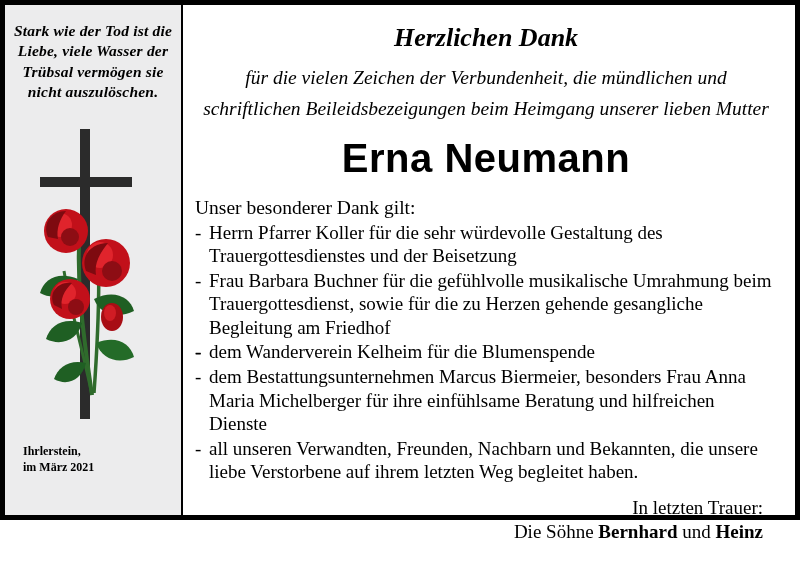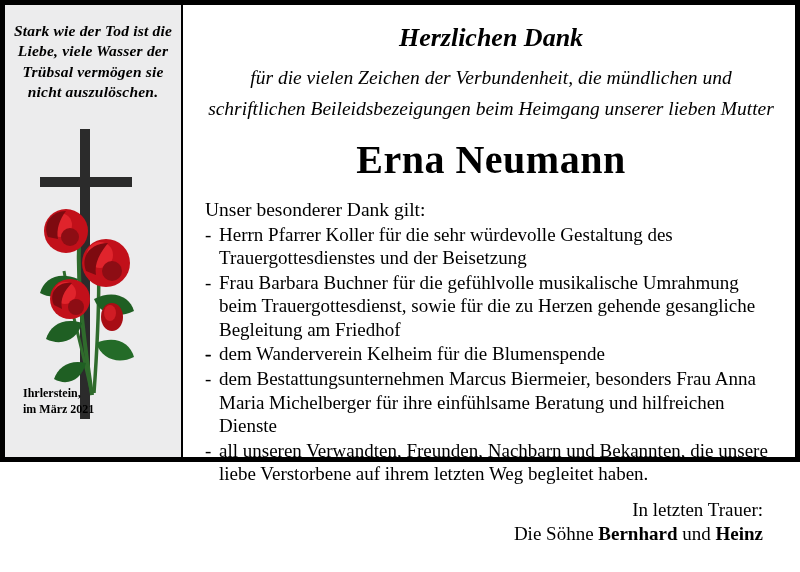--- a/index.html
+++ b/index.html
@@ -12,21 +12,21 @@
     width: 800px;
     height: 572px;
     font-family: "Liberation Serif", serif;
     color: #000000;
     overflow: hidden;
   }
 
   .notice {
     position: relative;
     width: 800px;
-    height: 462px;
+    height: 520px;
     background: #ffffff;
     border: 5px solid #000000;
     display: flex;
     flex-direction: row;
   }
 
   
   .left-col {
     width: 178px;
     flex: 0 0 178px;
@@ -88,21 +88,21 @@
     bottom: 40px;
     font-size: 12px;
     font-weight: bold;
     line-height: 1.35;
     text-align: left;
   }
 
   
   .right-col {
     flex: 1 1 auto;
-    padding: 12px 18px 8px 22px;
+    padding: 12px 18px 8px 12px;
     position: relative;
   }
 
   .thanks-title {
     text-align: center;
     font-style: italic;
     font-weight: bold;
     font-size: 26px;
     margin: 6px 0 12px 0;
   }
@@ -110,21 +110,21 @@
   .intro {
     text-align: center;
     font-size: 19.5px;
     line-height: 1.3;
     margin: 0 0 6px 0;
     font-style: italic;
   }
 
   .deceased-name {
     text-align: center;
-    font-family: Liberation Serif, serif;
+    font-family: Liberation Sans, sans-serif;
     font-weight: bold;
     font-size: 40px;
     letter-spacing: 0.5px;
     margin: 14px 0 16px 0;
   }
 
   .special-thanks {
     font-size: 19.5px;
     margin: 0 0 2px 0;
   }

